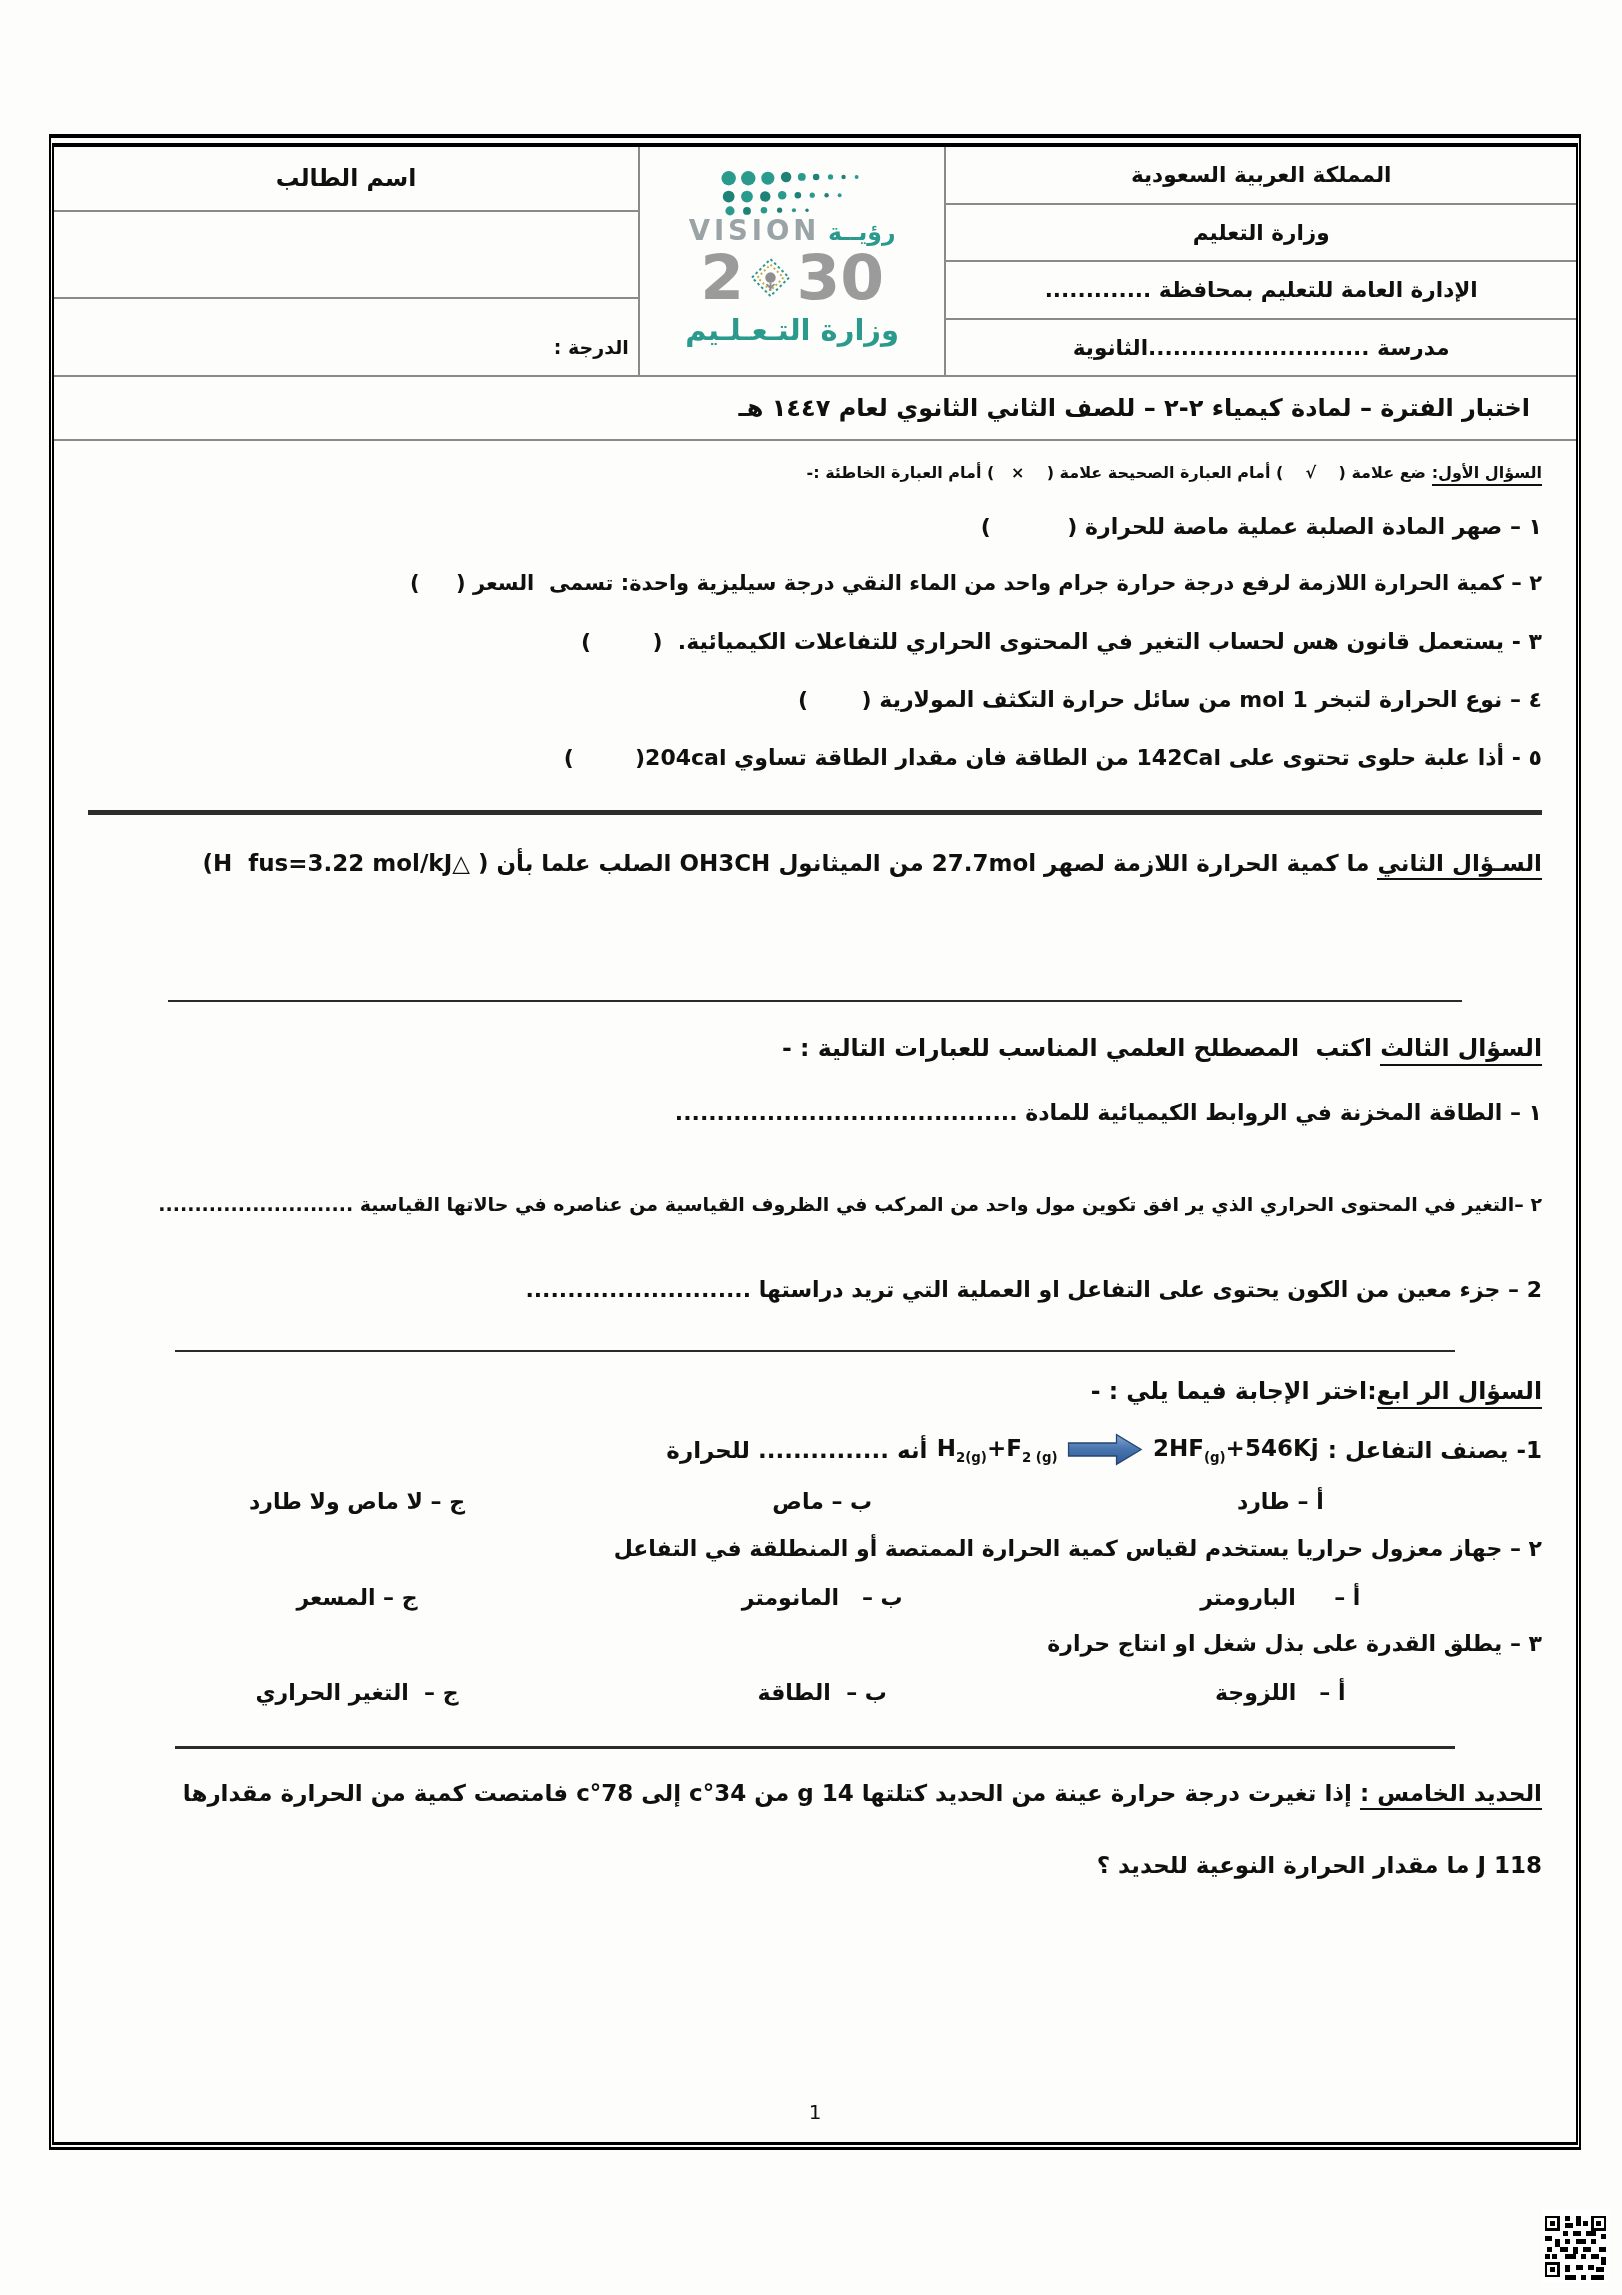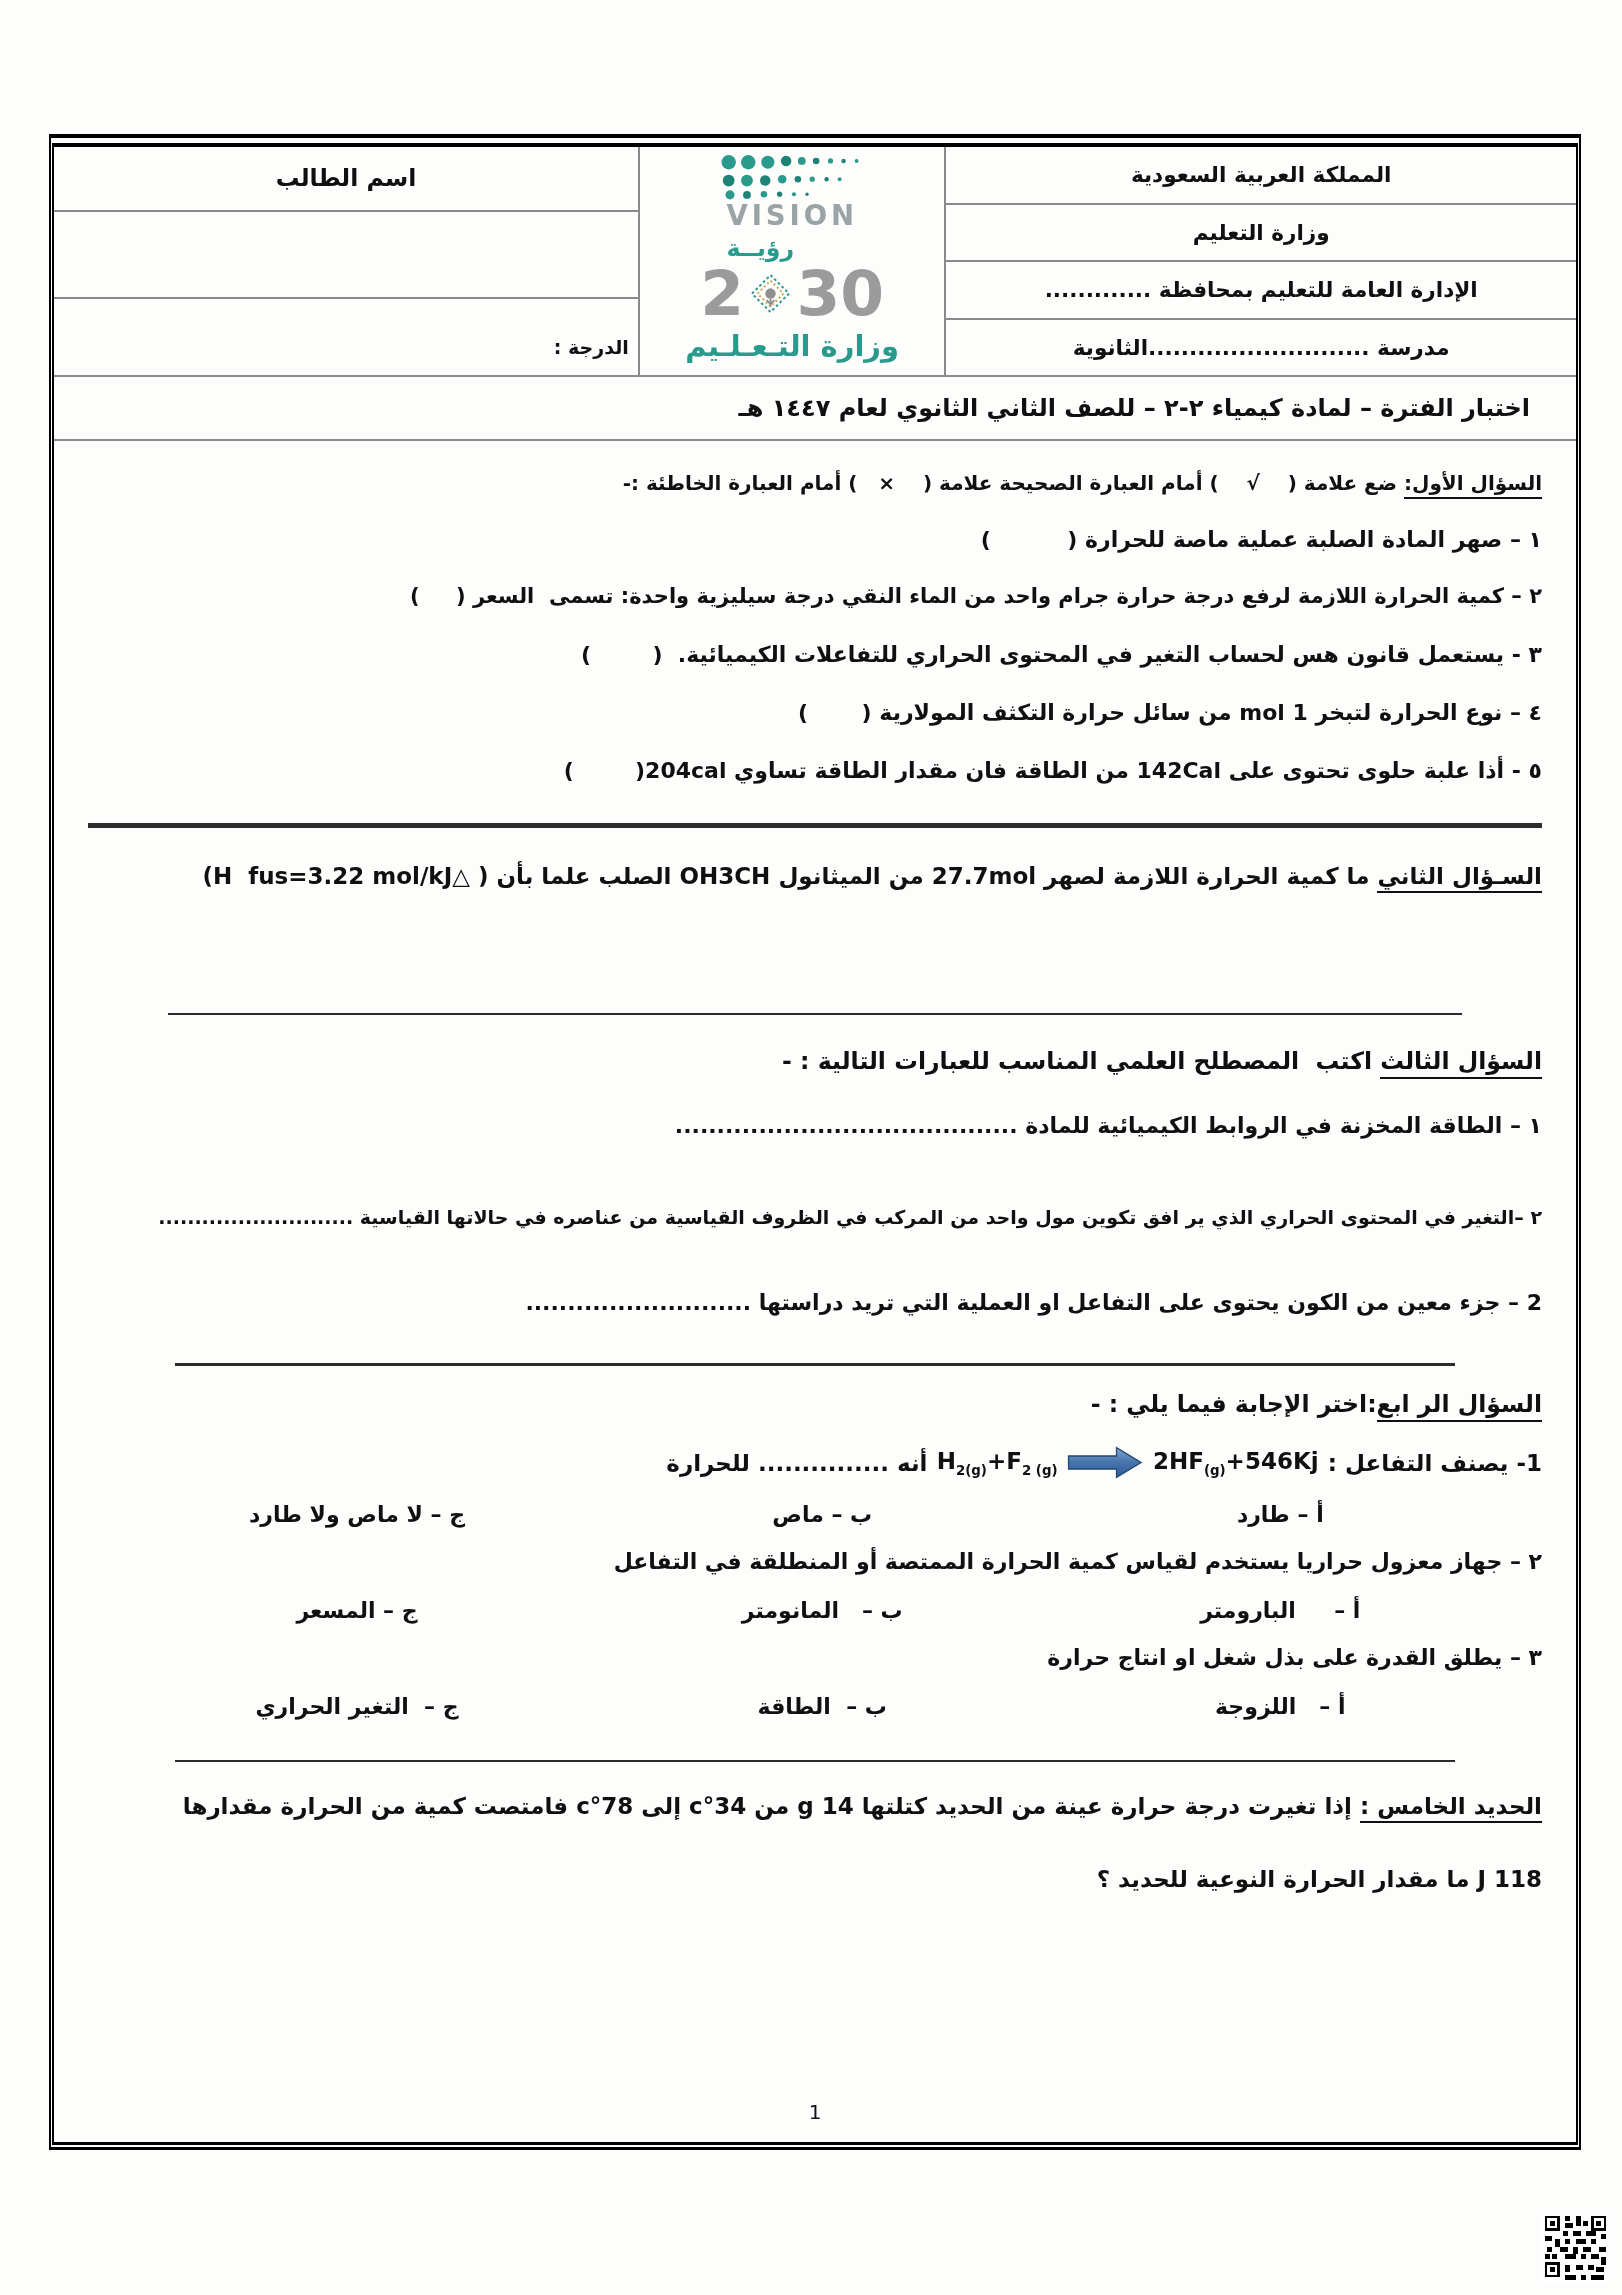--- a/index.html
+++ b/index.html
@@ -25,35 +25,35 @@
   .hcell{
     display:flex;align-items:center;justify-content:center;text-align:center;
     font-size:21.6px;border-bottom:2.6px solid #8a8a8a;flex:1 1 auto;padding:2.6px 9.2px;
   }
   .hcell:last-child{border-bottom:2.6px solid #8a8a8a;}
   .hcol-mid{border-bottom:2.6px solid #8a8a8a;display:flex;align-items:center;justify-content:center;}
   .cell-empty{flex:2.1 1 auto;}
   .cell-grade{justify-content:flex-start;font-size:19px;}
   
   .logo{display:flex;flex-direction:column;align-items:center;line-height:1;transform:translateY(-3.9px);}
-  .logo-line1{display:flex;align-items:baseline;gap:7.9px;direction:ltr;margin-top:1.3px;flex-direction:column;}
+  .logo-line1{display:flex;align-items:baseline;gap:7.9px;direction:ltr;margin-top:1.3px;}
   .logo-vision{color:#9aa3a6;font-size:27.5px;letter-spacing:3.9px;font-weight:700;}
   .logo-ruya{color:#2a9a8c;font-size:23.6px;}
   .logo-year{display:flex;align-items:center;direction:ltr;color:#9b9b9b;font-size:63px;font-weight:700;gap:1.3px;margin-top:1.3px;}
   .emblem{width:55px;height:55px;position:relative;margin:0 -2.6px;}
   .logo-moe{color:#2a9a8c;font-size:29px;margin-top:6.5px;}
   
   .exam-title-row{
     margin:0 -34px;height:62px;border-bottom:2.6px solid #8a8a8a;
     display:flex;align-items:center;padding:0 46px;font-size:24px;
   }
   
   .qtitle{border-bottom:2.6px solid #111;padding-bottom:2px;}
   .line{font-size:22px;line-height:1.32;}
-  .q1-head{margin-top:29px;font-size:20px;}
+  .q1-head{margin-top:21px;font-size:16px;}
   .q1-item{margin-top:29px;}
   .q1-item.small{font-size:21px;}
   .sep-thick{margin-top:38px;height:5.2px;background:#2d2d2d;}
   .q2-line{margin-top:33px;font-size:23px;}
   .sep-thin{margin-top:121px;height:2px;background:#2b2b2b;width:89%;margin-left:auto;margin-right:auto;}
   .q3-head{margin-top:31px;font-size:23.6px;}
   .q3-item1{margin-top:34px;}
   .q3-item2{margin-top:65px;font-size:19px;}
   .q3-item3{margin-top:58px;}
   .sep-med{margin-top:46px;height:2.6px;background:#2b2b2b;width:88%;margin-left:auto;margin-right:auto;}

